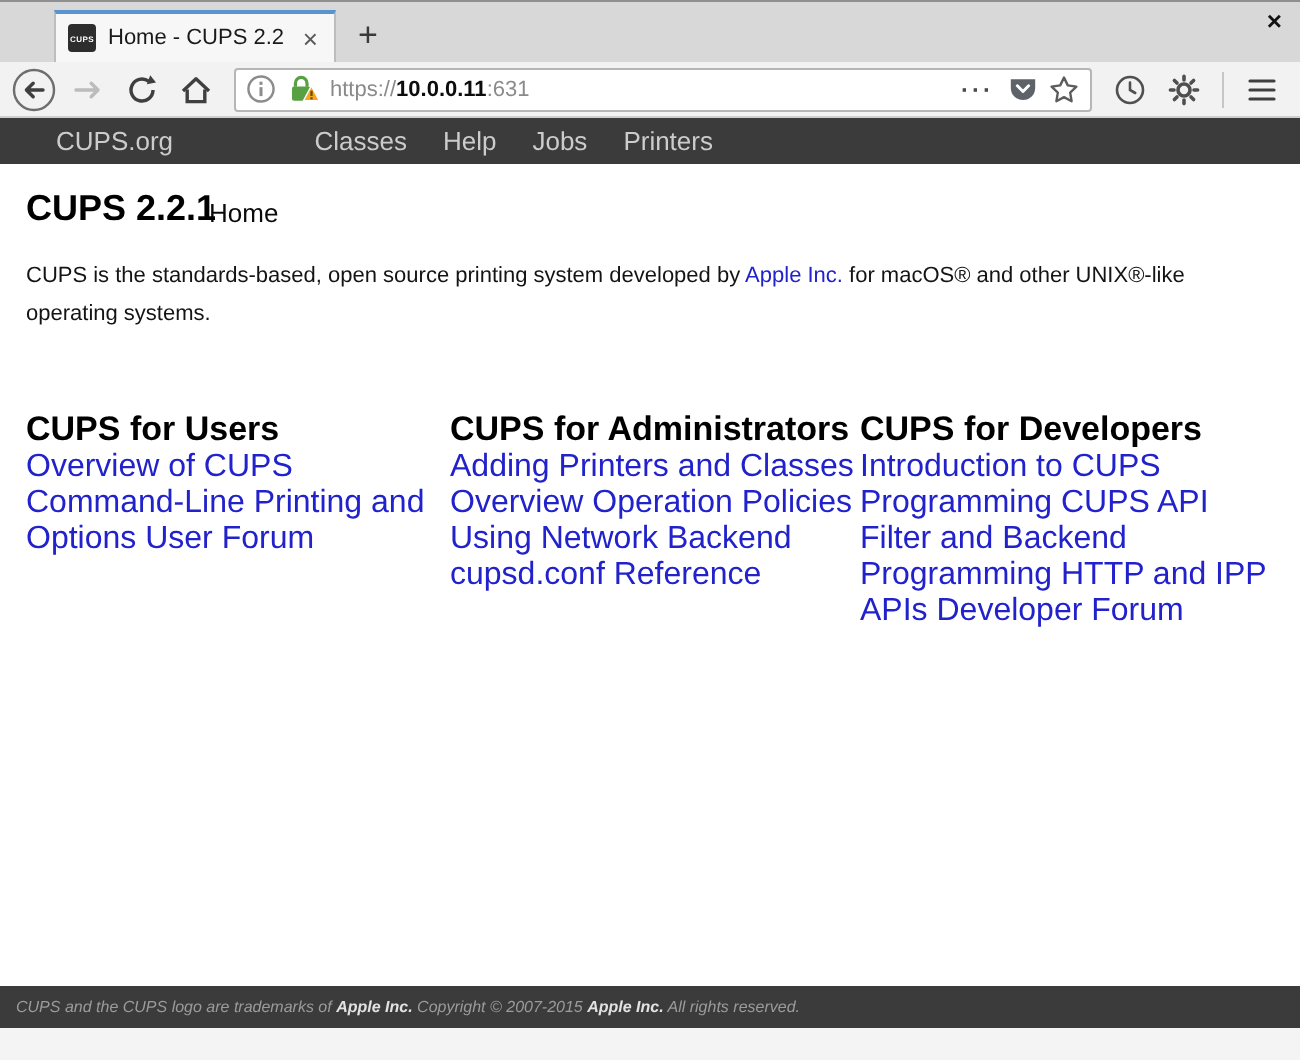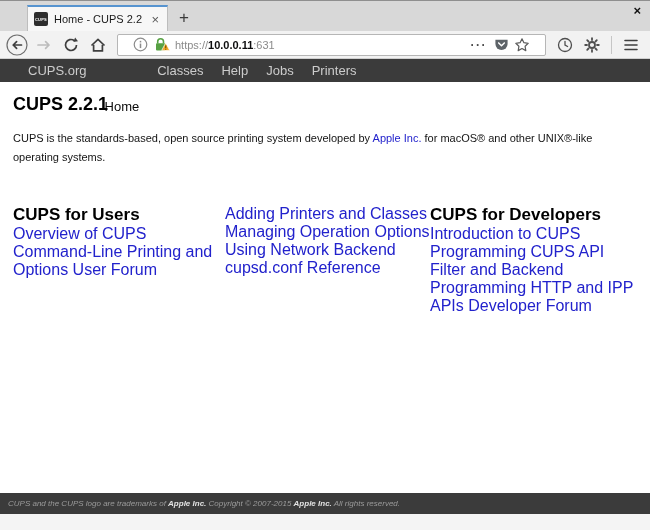--- a/index.html
+++ b/index.html
@@ -55,21 +55,21 @@
     border-bottom: 1px solid #cfcfcf;
   }
   .tbtn {
     width: 26px; height: 24px; flex: 0 0 auto;
     display: flex; align-items: center; justify-content: center;
     background: none; border: none; padding: 0;
   }
   .urlbar {
     flex: 1; height: 22px; margin: 0 5px;
     background: #ffffff; border: 1px solid #b6b6b6; border-radius: 2px;
-    display: flex; align-items: center; padding: 0 15px; gap: 5px;
+    display: flex; align-items: center; padding: 0 5px; gap: 5px;
     min-width: 0;
   }
   .url { flex: 1; font-size: 11px; color: #8a8a8a; white-space: nowrap; overflow: hidden; }
   .url .host { color: #0c0c0d; font-weight: bold; }
   .dots { color: #4a4a4a; font-size: 12px; font-weight: bold; letter-spacing: 1.5px; padding: 0 2px; }
   .icn { display: flex; align-items: center; justify-content: center; }
   .sep { width: 1px; height: 18px; background: #c6c6c6; margin: 0 5px; flex: 0 0 auto; }
 
   
   .cupsnav {
@@ -216,22 +216,23 @@
     <p class="intro"><span>CUPS is the standards-based, open source printing system developed by </span><a class="blue">Apple Inc.</a><span> for macOS® and other UNIX®-like operating systems.</span></p>
 
     <div class="cols">
       <div class="col1">
         <h2>CUPS for Users</h2>
         <a class="blue">Overview of CUPS</a>
         <a class="blue">Command-Line Printing and Options</a>
         <a class="blue">User Forum</a>
       </div>
       <div class="col2">
+        <h2>CUPS for Administrators</h2>
         <a class="blue">Adding Printers and Classes</a>
-        <a class="blue">Managing Operation Options</a>
+        <a class="blue">Overview Operation Policies</a>
         <a class="blue">Using Network Backend</a>
         <a class="blue">cupsd.conf Reference</a>
       </div>
       <div class="col3">
         <h2>CUPS for Developers</h2>
         <a class="blue">Introduction to CUPS Programming</a>
         <a class="blue">CUPS API</a>
         <a class="blue">Filter and Backend Programming</a>
         <a class="blue">HTTP and IPP APIs</a>
         <a class="blue">Developer Forum</a>

